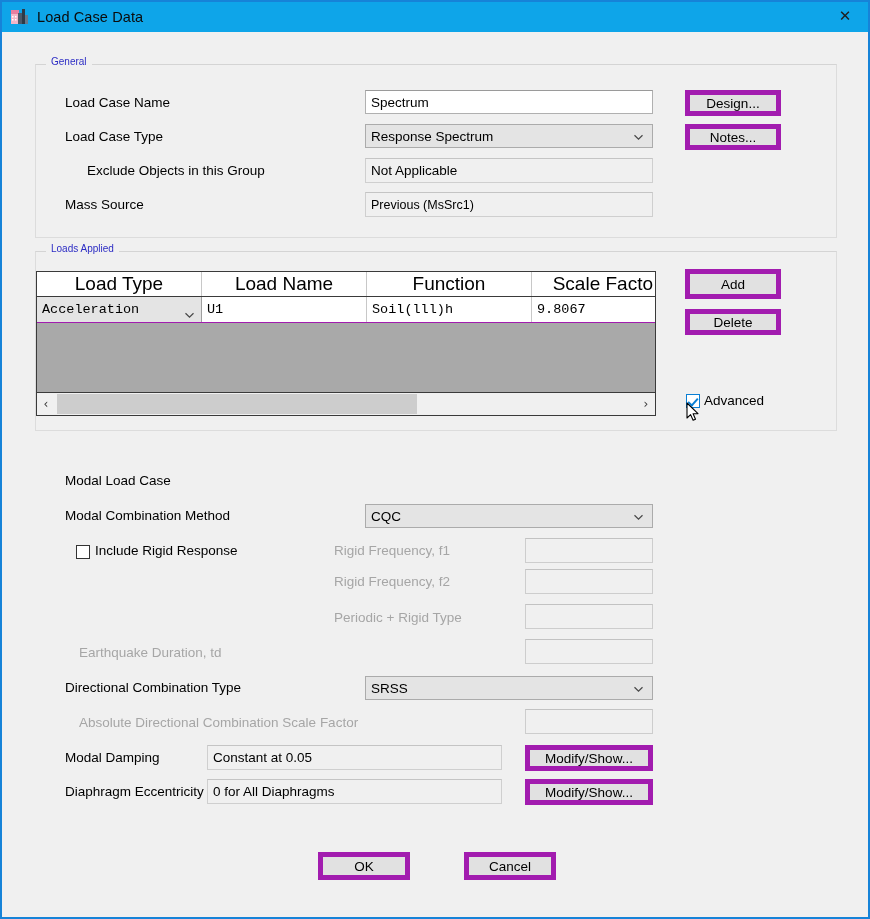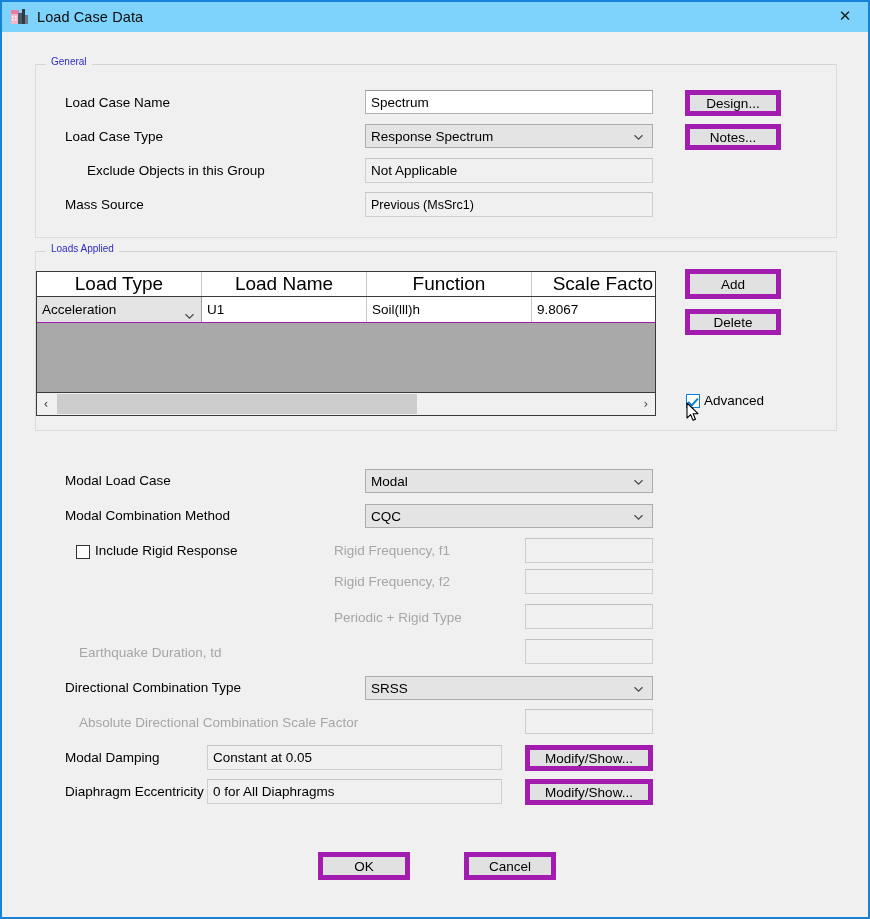--- a/index.html
+++ b/index.html
@@ -22,21 +22,21 @@
     left: 0; top: 0;
     width: 870px;
     height: 919px;
     box-sizing: border-box;
     border: 2px solid #1683d8;
     background: #f0f0f0;
   }
   .titlebar {
     position: relative;
     height: 30px;
-    background: #7dd3fc;
+    background: #0ea5e9;
     display: flex;
     align-items: center;
   }
   .title-icon {
     width: 18px; height: 18px;
     margin-left: 9px;
     margin-right: 8px;
     flex: none;
     position: relative;
   }
@@ -206,20 +206,21 @@
   }
   .gh-cell.last { border-right: none; text-align: right; padding-right: 2px;}
   .grid-row {
     position: absolute;
     left: 0; top: 25px;
     height: 26px;
     width: 100%;
     background: #fef9c3;
     box-sizing: border-box;
     border-bottom: 7px solid #a21caf;
+    font-family: Liberation Mono, monospace;
   }
   .gr-cell {
     position: absolute;
     top: 0;
     height: 25px;
     line-height: 25px;
     font-size: 13.5px;
     color: #000;
     padding-left: 5px;
     box-sizing: border-box;
@@ -388,28 +389,20 @@
     <div class="cbox checked" style="left:682px; top:362px;"></div>
     <div class="lbl" style="left:700px; top:361px;">Advanced</div>
     <div class="cursor" style="left:682px; top:370px;">
       <svg width="16" height="22" viewBox="0 0 16 22">
         <path d="M1,1 L1,16 L4.6,12.6 L7.1,18.3 L9.5,17.2 L7.1,11.8 L12,11.6 Z" fill="#ffffff" stroke="#000000" stroke-width="1.1" stroke-linejoin="round"></path>
       </svg>
     </div>
 
 
     <div class="lbl" style="left:61px; top:441px;">Modal Load Case</div>
-    <div class="combo" style="left:361px; top:437px; width:288px; height:24px;">
-      <span>Modal</span>
-      <span class="chev">
-        <svg width="11" height="11" viewBox="0 0 11 11">
-            <path d="M1.5 3.8 L5.5 7.6 L9.5 3.8" fill="none" stroke="#4a4a4a" stroke-width="1.3"></path>
-          </svg>
-      </span>
-    </div>
 
     <div class="lbl" style="left:61px; top:476px;">Modal Combination Method</div>
     <div class="combo" style="left:361px; top:472px; width:288px; height:24px;">
       <span>CQC</span>
       <span class="chev">
         <svg width="11" height="11" viewBox="0 0 11 11">
             <path d="M1.5 3.8 L5.5 7.6 L9.5 3.8" fill="none" stroke="#4a4a4a" stroke-width="1.3"></path>
           </svg>
       </span>
     </div>

